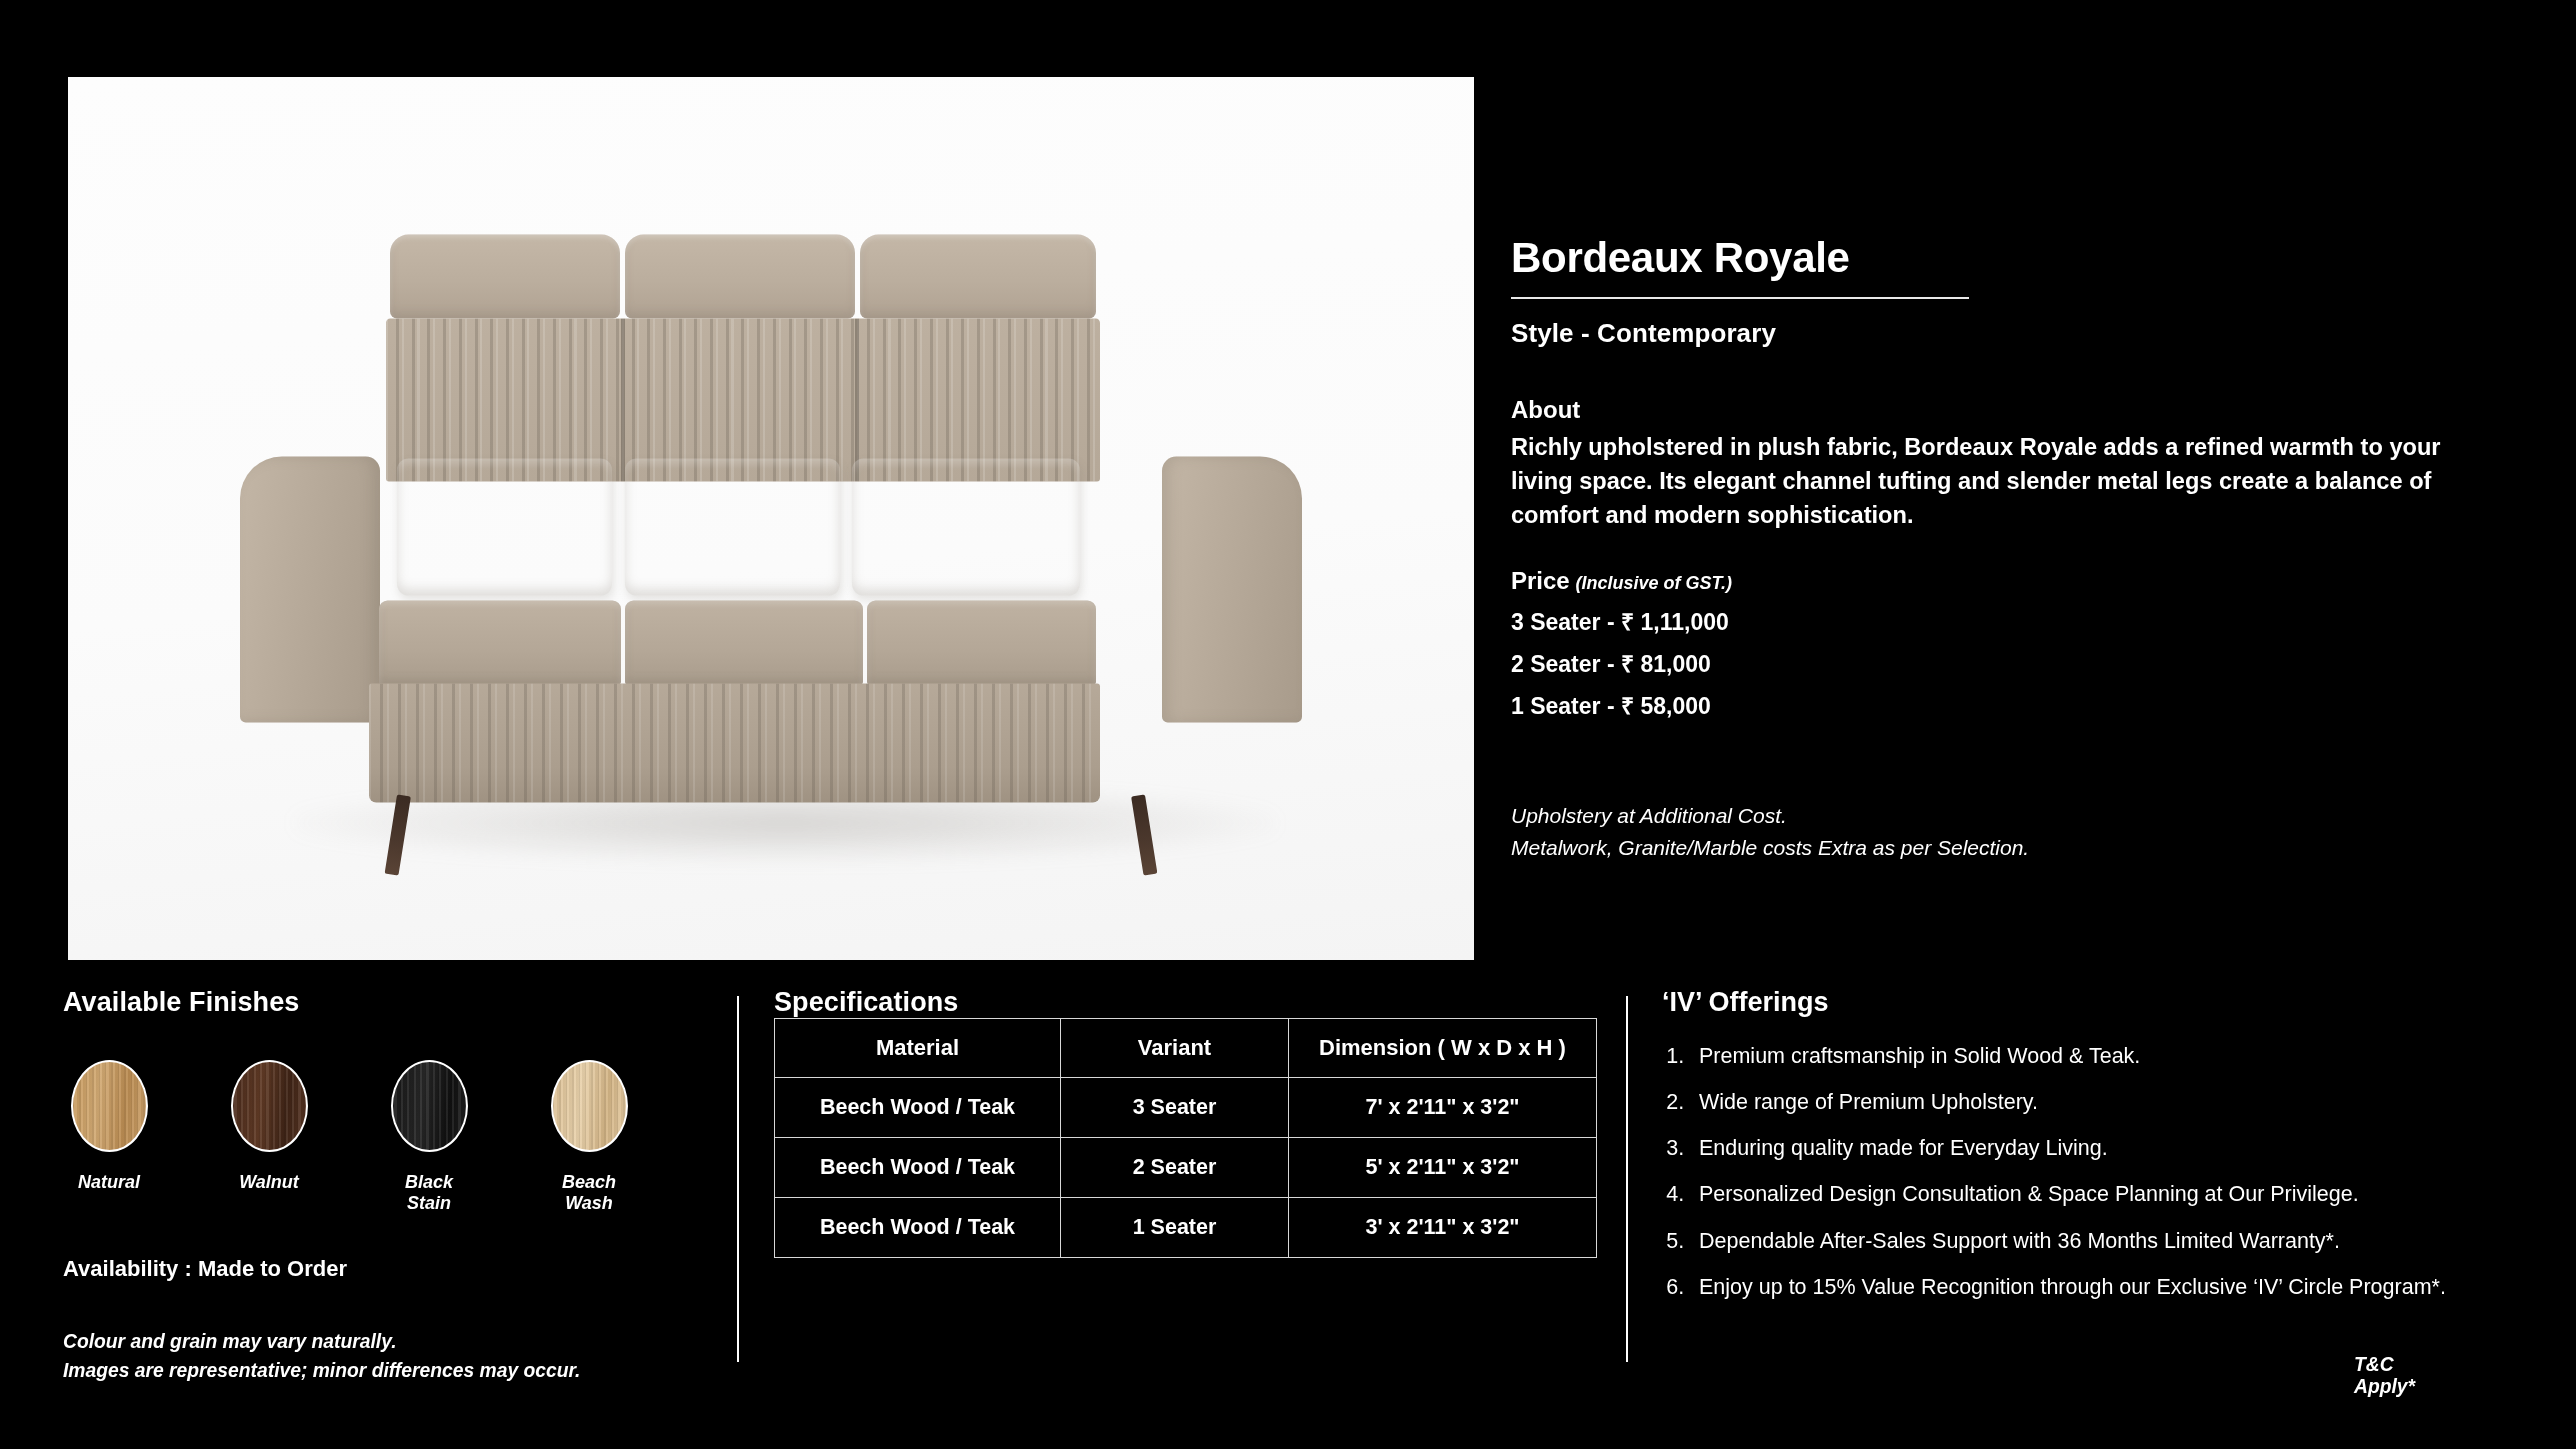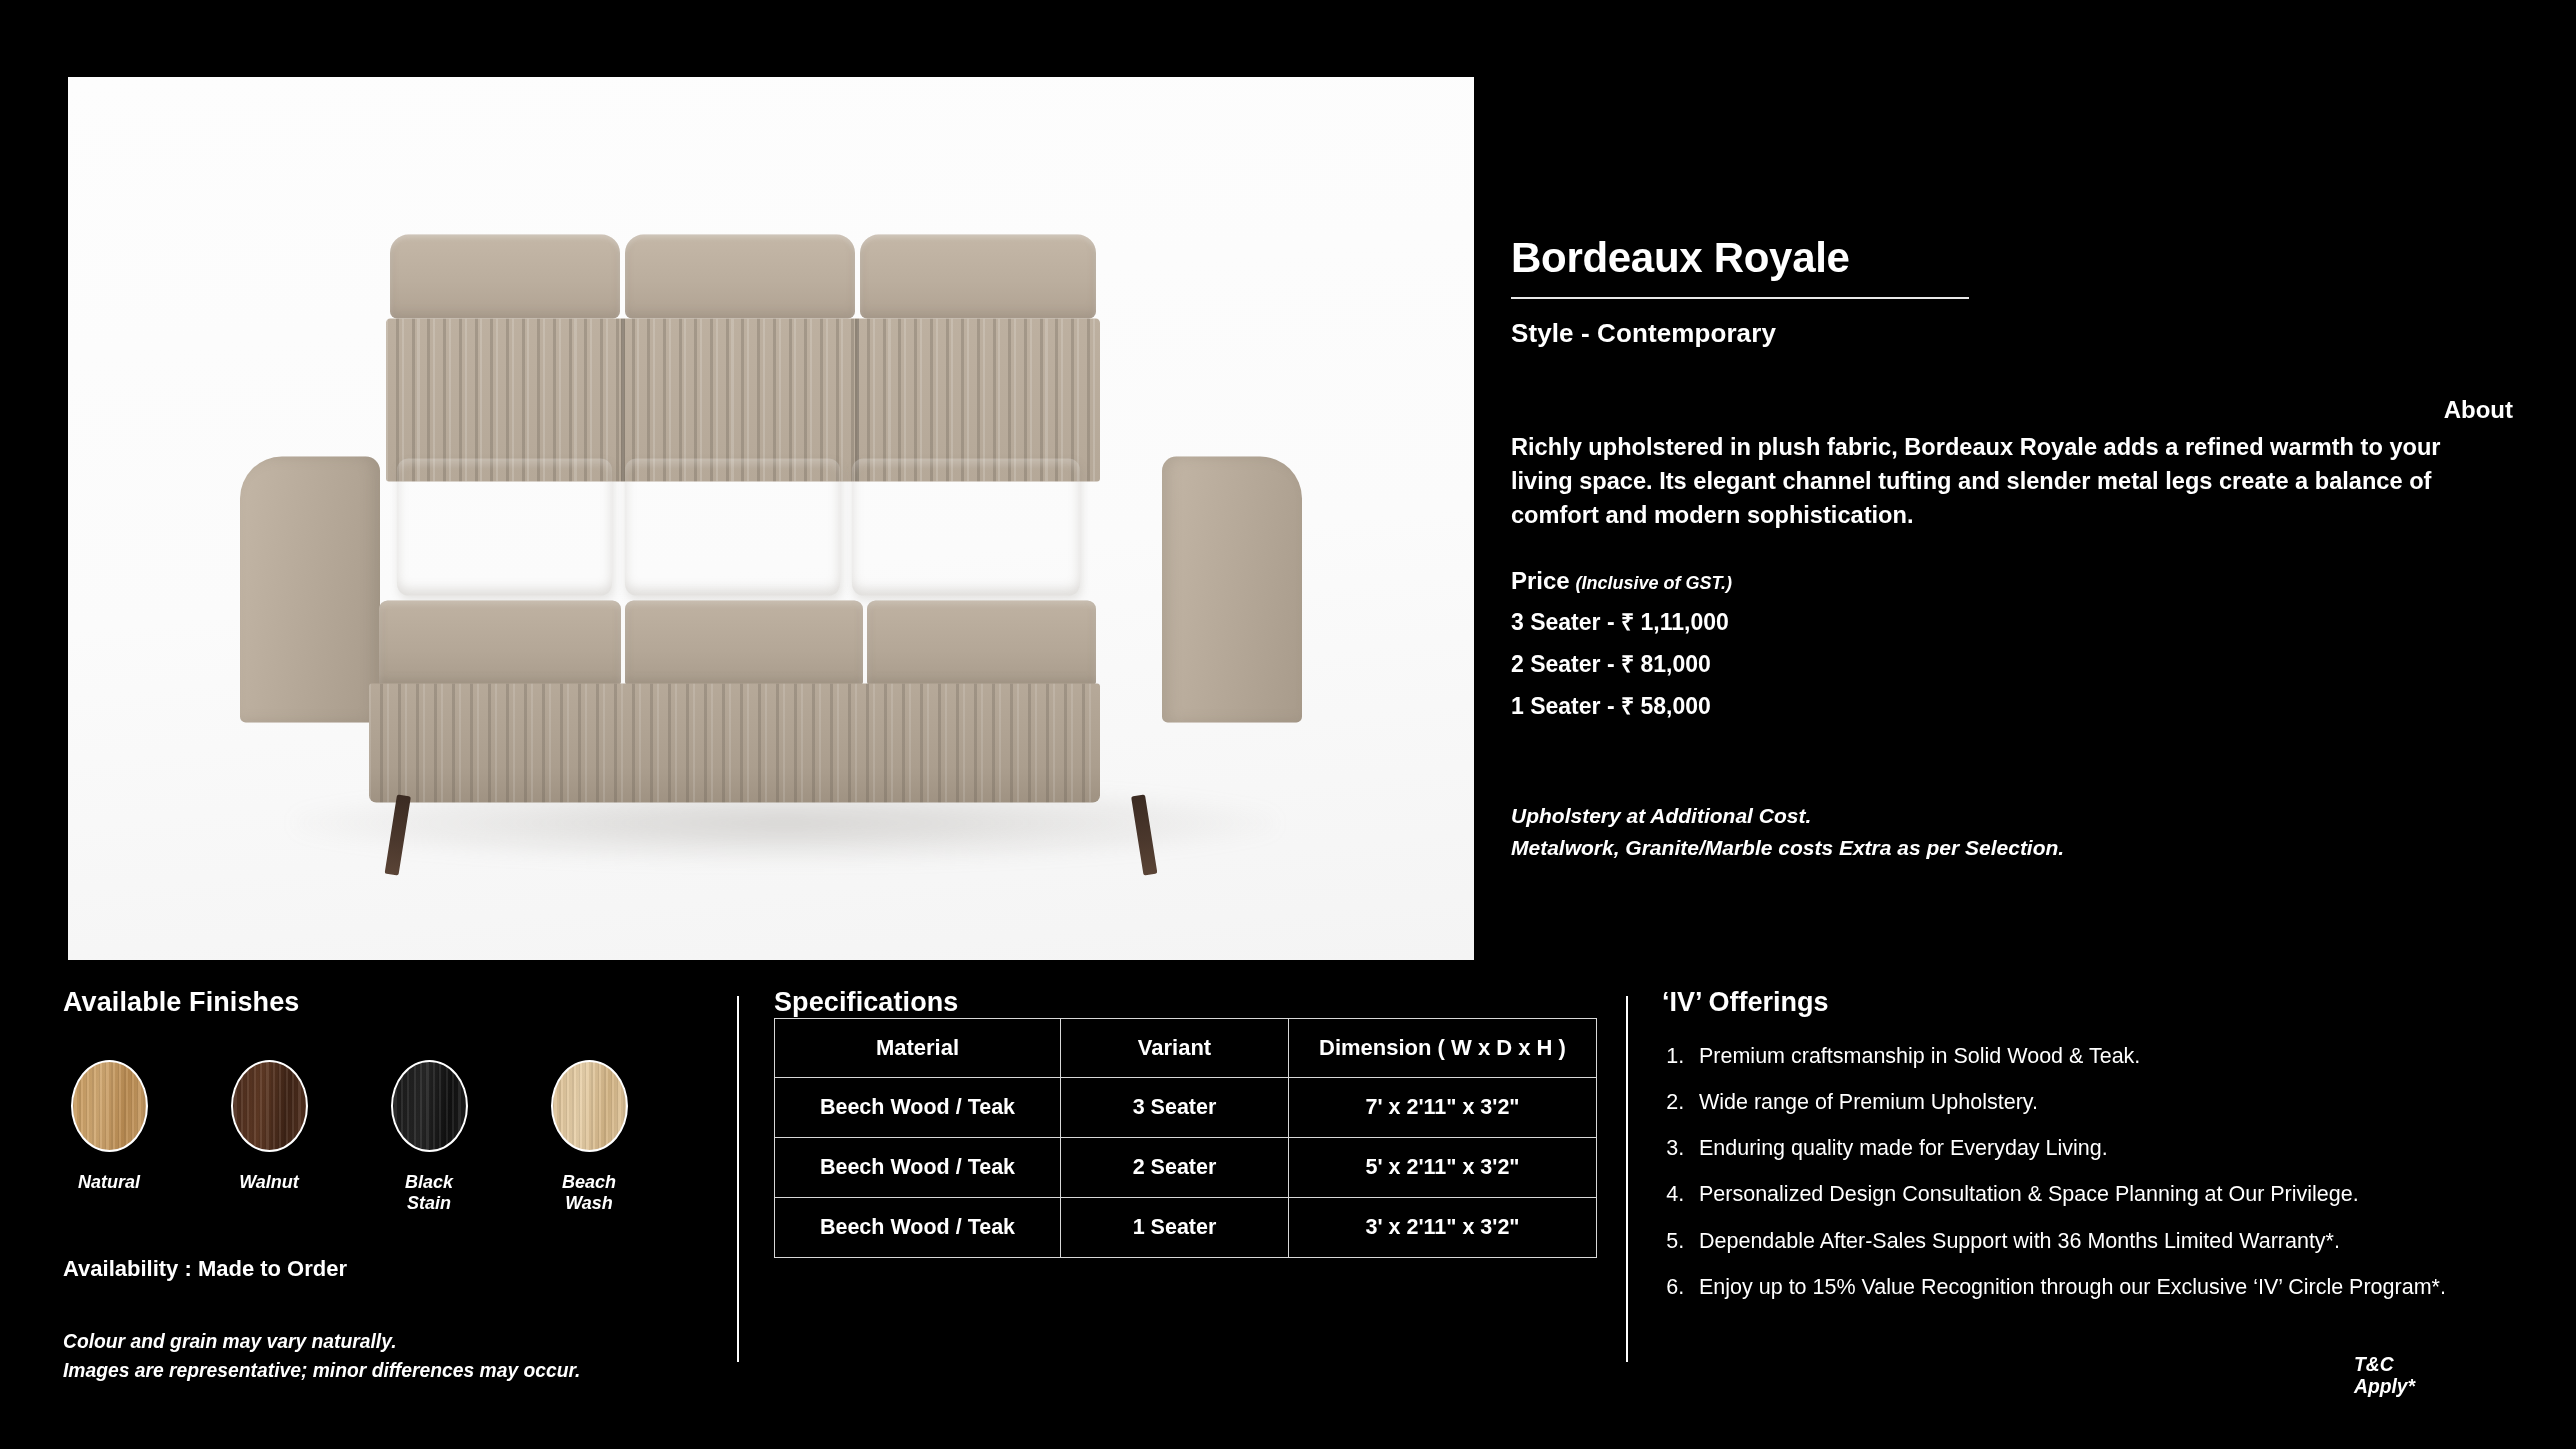--- a/index.html
+++ b/index.html
@@ -235,21 +235,20 @@
     font-weight: 700;
     letter-spacing: 0.1px;
     color: #ffffff;
   }
 
   .about-heading {
     margin-top: 47px;
     font-size: 24px;
     font-weight: 700;
     color: #ffffff;
-    text-align: right;
   }
 
   .about-body {
     margin-top: 7.2px;
     font-size: 23.6px;
     font-weight: 700;
     line-height: 1.44;
     color: #ffffff;
     max-width: 959px;
   }
@@ -270,21 +269,21 @@
   .price-row {
     margin-top: 10px;
     font-size: 23px;
     font-weight: 700;
     color: #ffffff;
   }
 
   .notes {
     margin-top: 79px;
     font-size: 21px;
-    font-weight: 700;
+    font-weight: 400;
     font-style: italic;
     line-height: 1.52;
     color: #ffffff;
   }
 
   
   .bottom {
     position: absolute;
     left: 0;
     top: 987px;

